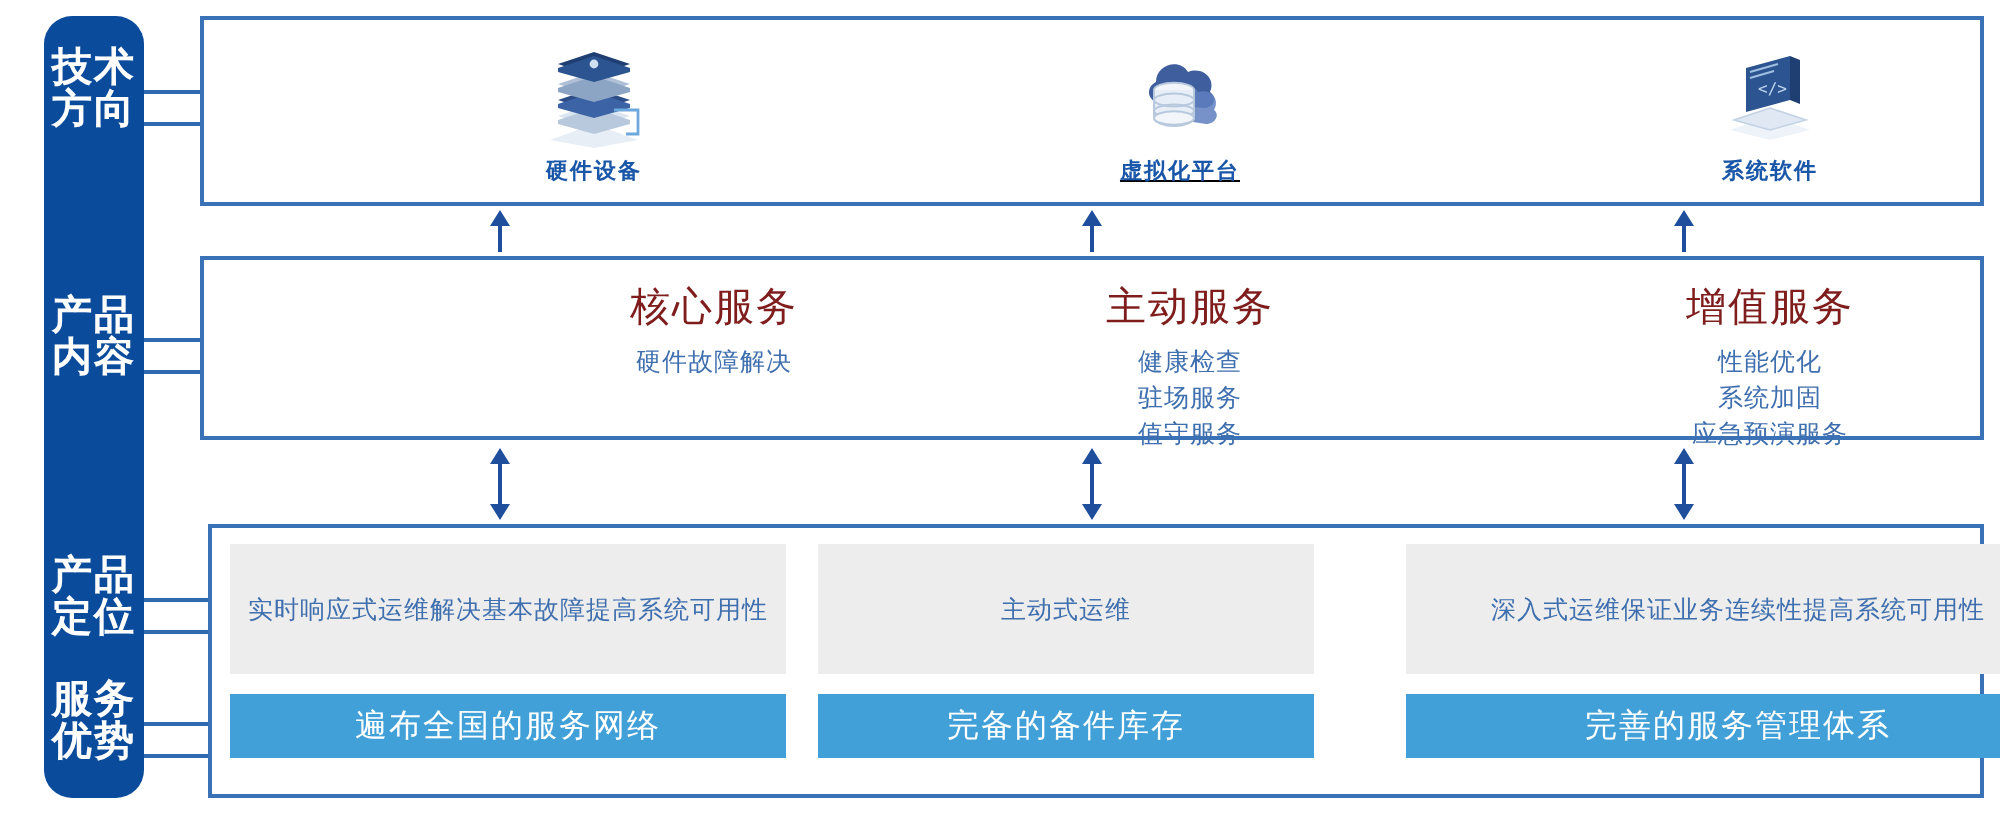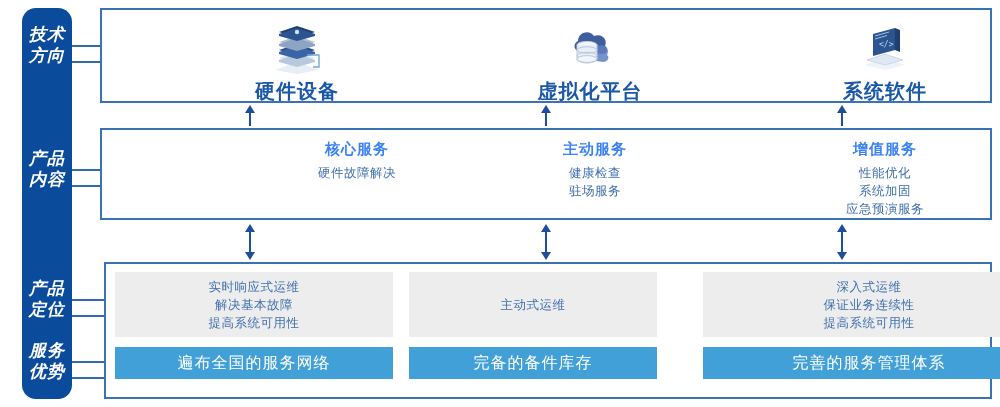--- a/index.html
+++ b/index.html
@@ -11,22 +11,22 @@
   }
   .canvas{position:relative;width:1000px;height:407px;}
 
   
   .rail{
     position:absolute;left:22px;top:8px;width:50px;height:391px;
     background:#0a4b9c;border-radius:14px;
   }
   .rail-label{
     position:absolute;left:22px;width:50px;
-    color:#ffffff;font-weight:bold;font-style:italic;
-    font-size:17px;line-height:21px;text-align:center;
+    color:#ffffff;font-weight:bold;
+    font-size:20px;line-height:21px;text-align:center;
     letter-spacing:1px;
   }
   .rail-label span{display:block;}
   #rail-tech{top:24px;}
   #rail-content{top:148px;}
   #rail-position{top:278px;}
   #rail-advantage{top:340px;}
 
   
   .conn{position:absolute;height:2px;background:#2f6ab0;}
@@ -42,43 +42,43 @@
   #box-content{left:100px;top:128px;width:892px;height:92px;}
   #box-bottom{left:104px;top:262px;width:888px;height:137px;}
 
   
   .tech-col{
     position:absolute;top:0;height:95px;
     display:flex;flex-direction:column;align-items:center;justify-content:flex-start;
     padding-top:12px;box-sizing:border-box;
   }
   .tech-label{
-    font-size:20px;font-weight:bold;color:#1a57a8;letter-spacing:1px;
+    font-size:11px;font-weight:bold;color:#1a57a8;letter-spacing:1px;
     margin-top:4px;
   }
   .icon-wrap{width:60px;height:52px;position:relative;}
 
   
   .content-col{
     position:absolute;top:0;height:92px;text-align:center;
     padding-top:10px;box-sizing:border-box;
   }
   .content-title{
-    font-size:15px;font-weight:bold;color:#3b82f6;letter-spacing:1px;
+    font-size:20px;font-weight:normal;color:#7f1d1d;letter-spacing:1px;
     margin-bottom:5px;
   }
   .content-line{
     font-size:12.5px;color:#3f6fae;line-height:18px;letter-spacing:.5px;
   }
 
   
   .bottom-col{position:absolute;top:8px;}
   .gray-card{
     background:#ededed;width:100%;height:65px;box-sizing:border-box;
-    display:flex;flex-direction:column;align-items:center;justify-content:center;
+    display:flex;flex-direction:row;align-items:center;justify-content:center;
   }
   .gray-line{
     font-size:12.5px;color:#3f6fae;line-height:18px;letter-spacing:.5px;
   }
   .blue-bar{
     margin-top:10px;width:100%;height:32px;background:#42a0d8;
     display:flex;align-items:center;justify-content:center;
     color:#ffffff;font-size:16px;letter-spacing:1px;
   }
 
@@ -138,21 +138,21 @@
           <polygon points="30,16 48,22 48,24 30,29 12,24 12,22" fill="#8da5c4"></polygon>
           <polygon points="30,4 48,10 30,16 12,10" fill="#1f3f72"></polygon>
           <polygon points="30,6 48,12 48,14 30,19 12,14 12,12" fill="#2c5490"></polygon>
           <circle cx="30" cy="10" r="2.2" fill="#cfe0f2"></circle>
           <path d="M40 33 L52 33 L52 45 L46 45" stroke="#6fa8dc" stroke-width="1.4" fill="none"></path>
         </svg>
       </div>
       <div class="tech-label">硬件设备</div>
     </div>
 
-    <div class="tech-col" style="left:383px;width:210px;">
+    <div class="tech-col" style="left:383px;width:210px;text-decoration:underline;">
       <div class="icon-wrap">
         <svg width="60" height="52" viewBox="0 0 60 52">
           <path d="M22 30 C14 30 12 22 18 19 C18 10 30 7 34 14 C42 11 48 18 45 24 C49 27 47 32 42 32 Z" fill="#3f5e9e"></path>
           <path d="M30 38 C22 38 20 31 25 28 C25 20 36 18 39 24 C46 22 50 28 47 33 C50 35 48 40 43 40 Z" fill="#5f7fc0" opacity="0.85"></path>
           <ellipse cx="27" cy="23" rx="10" ry="3.6" fill="#f2f6fb" stroke="#b9c9dd" stroke-width="1"></ellipse>
           <path d="M17 23 L17 37 C17 39 22 41 27 41 C32 41 37 39 37 37 L37 23" fill="#e7eef7" stroke="#b9c9dd" stroke-width="1"></path>
           <ellipse cx="27" cy="28" rx="10" ry="3.2" fill="none" stroke="#b9c9dd" stroke-width="1"></ellipse>
           <ellipse cx="27" cy="33.5" rx="10" ry="3.2" fill="none" stroke="#b9c9dd" stroke-width="1"></ellipse>
           <ellipse cx="27" cy="37" rx="10" ry="3.4" fill="#f2f6fb" stroke="#b9c9dd" stroke-width="1"></ellipse>
         </svg>
@@ -194,20 +194,21 @@
 
     <div class="content-col" style="left:145px;width:220px;">
       <div class="content-title">核心服务</div>
       <div class="content-line">硬件故障解决</div>
     </div>
 
     <div class="content-col" style="left:383px;width:220px;">
       <div class="content-title">主动服务</div>
       <div class="content-line">健康检查</div>
       <div class="content-line">驻场服务</div>
+      <div class="content-line">值守服务</div>
     </div>
 
     <div class="content-col" style="left:673px;width:220px;">
       <div class="content-title">增值服务</div>
       <div class="content-line">性能优化</div>
       <div class="content-line">系统加固</div>
       <div class="content-line">应急预演服务</div>
     </div>
   </div>
 

